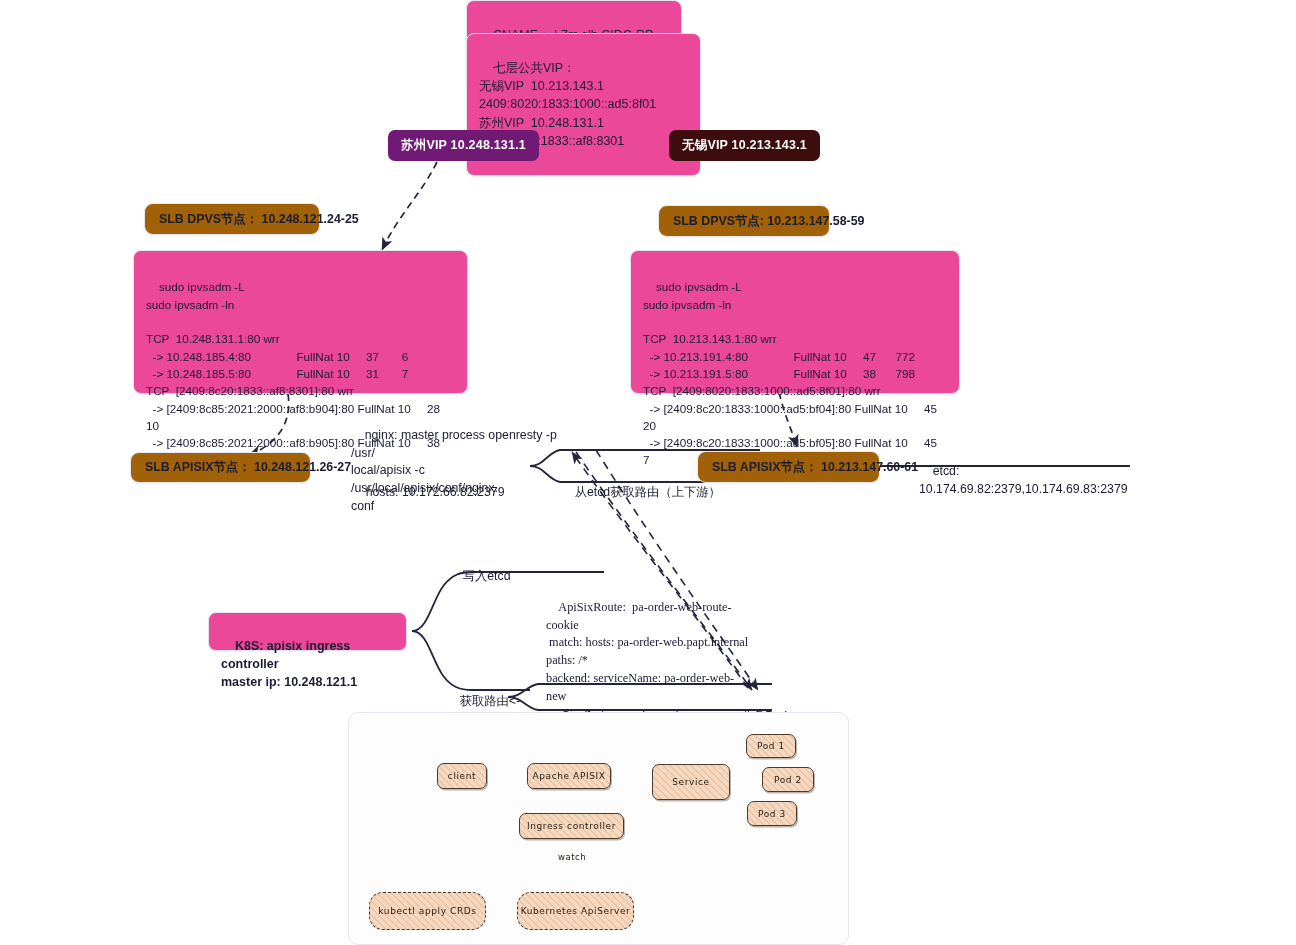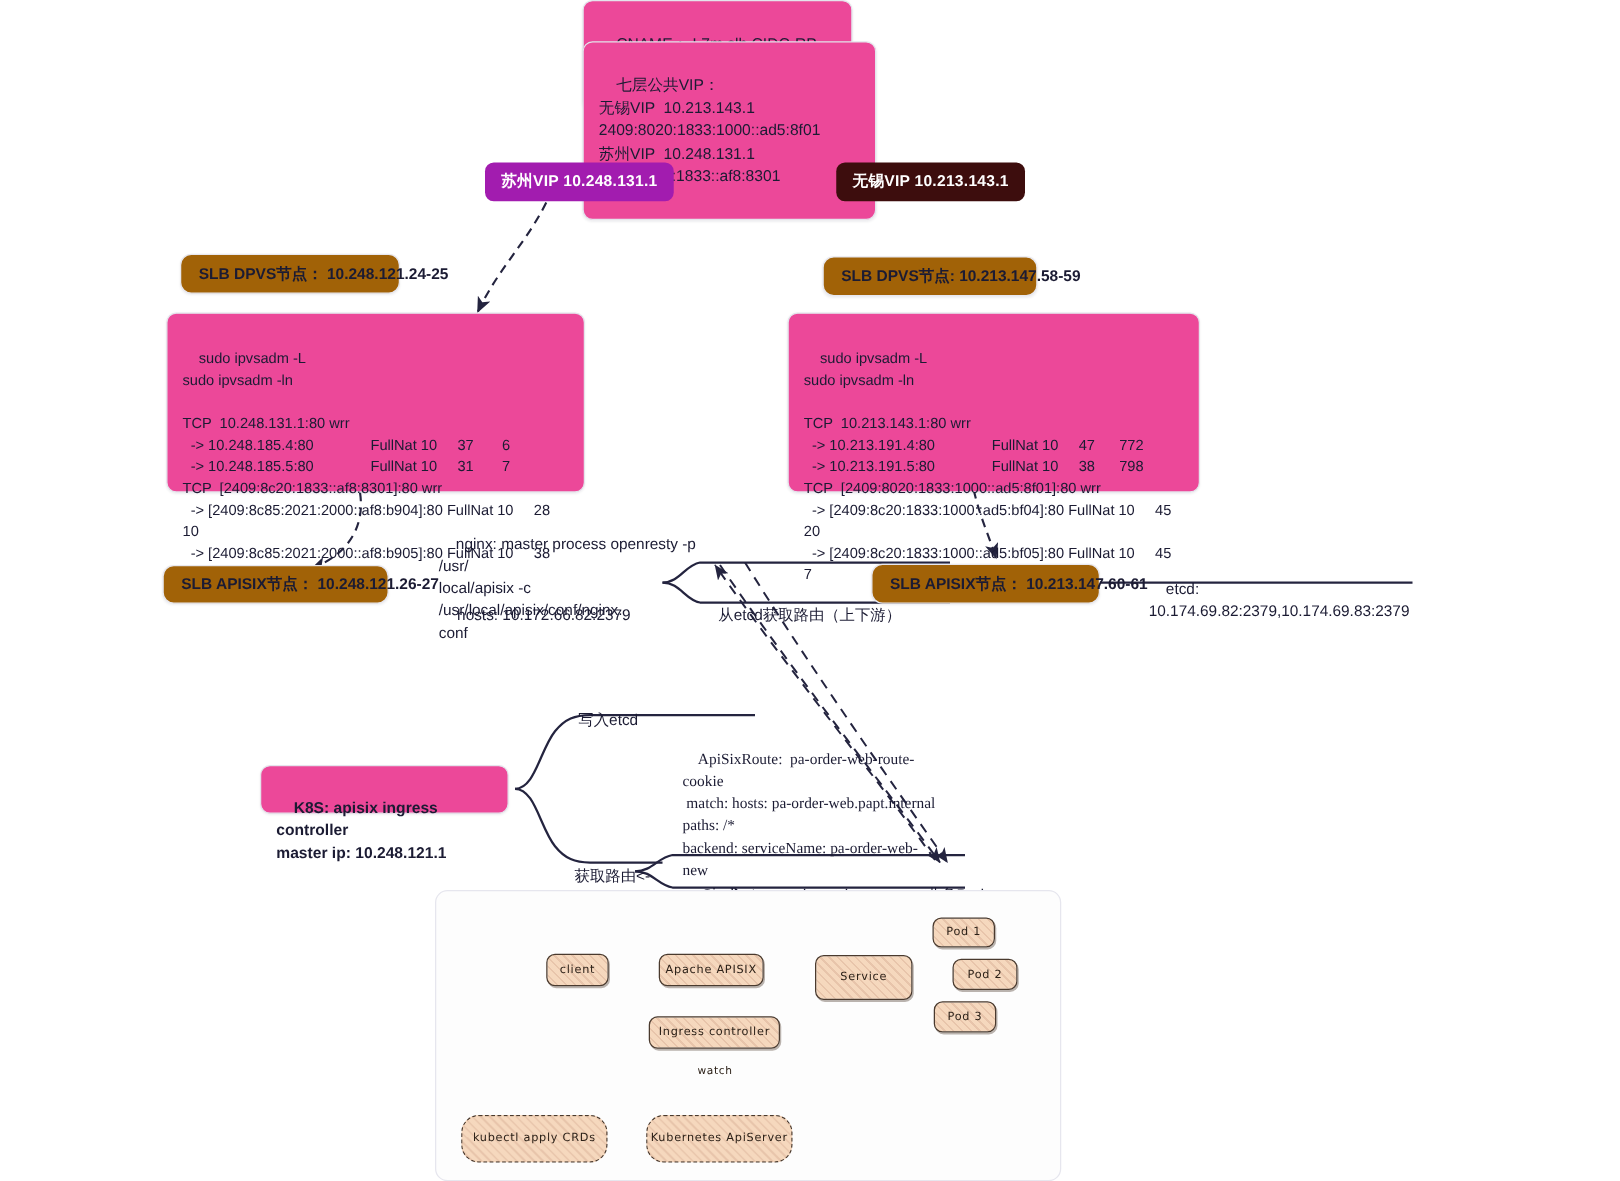--- a/index.html
+++ b/index.html
@@ -34,21 +34,21 @@
     position:absolute;
     border-radius:7px;
     box-sizing:border-box;
     padding:7px 13px;
     font-size:12.5px;
     font-weight:600;
     color:#ffffff;
     letter-spacing:.2px;
     white-space:nowrap;
   }
-  .pill.brown{background:#a21caf;}
+  .pill.brown{background:#701a75;}
   .pill.maroon{background:#3d0d0d;}
 
   .freetext{
     position:absolute;
     font-size:12.3px;
     line-height:1.45;
     color:#1b1b33;
     white-space:pre-wrap;
     box-sizing:border-box;
   }

